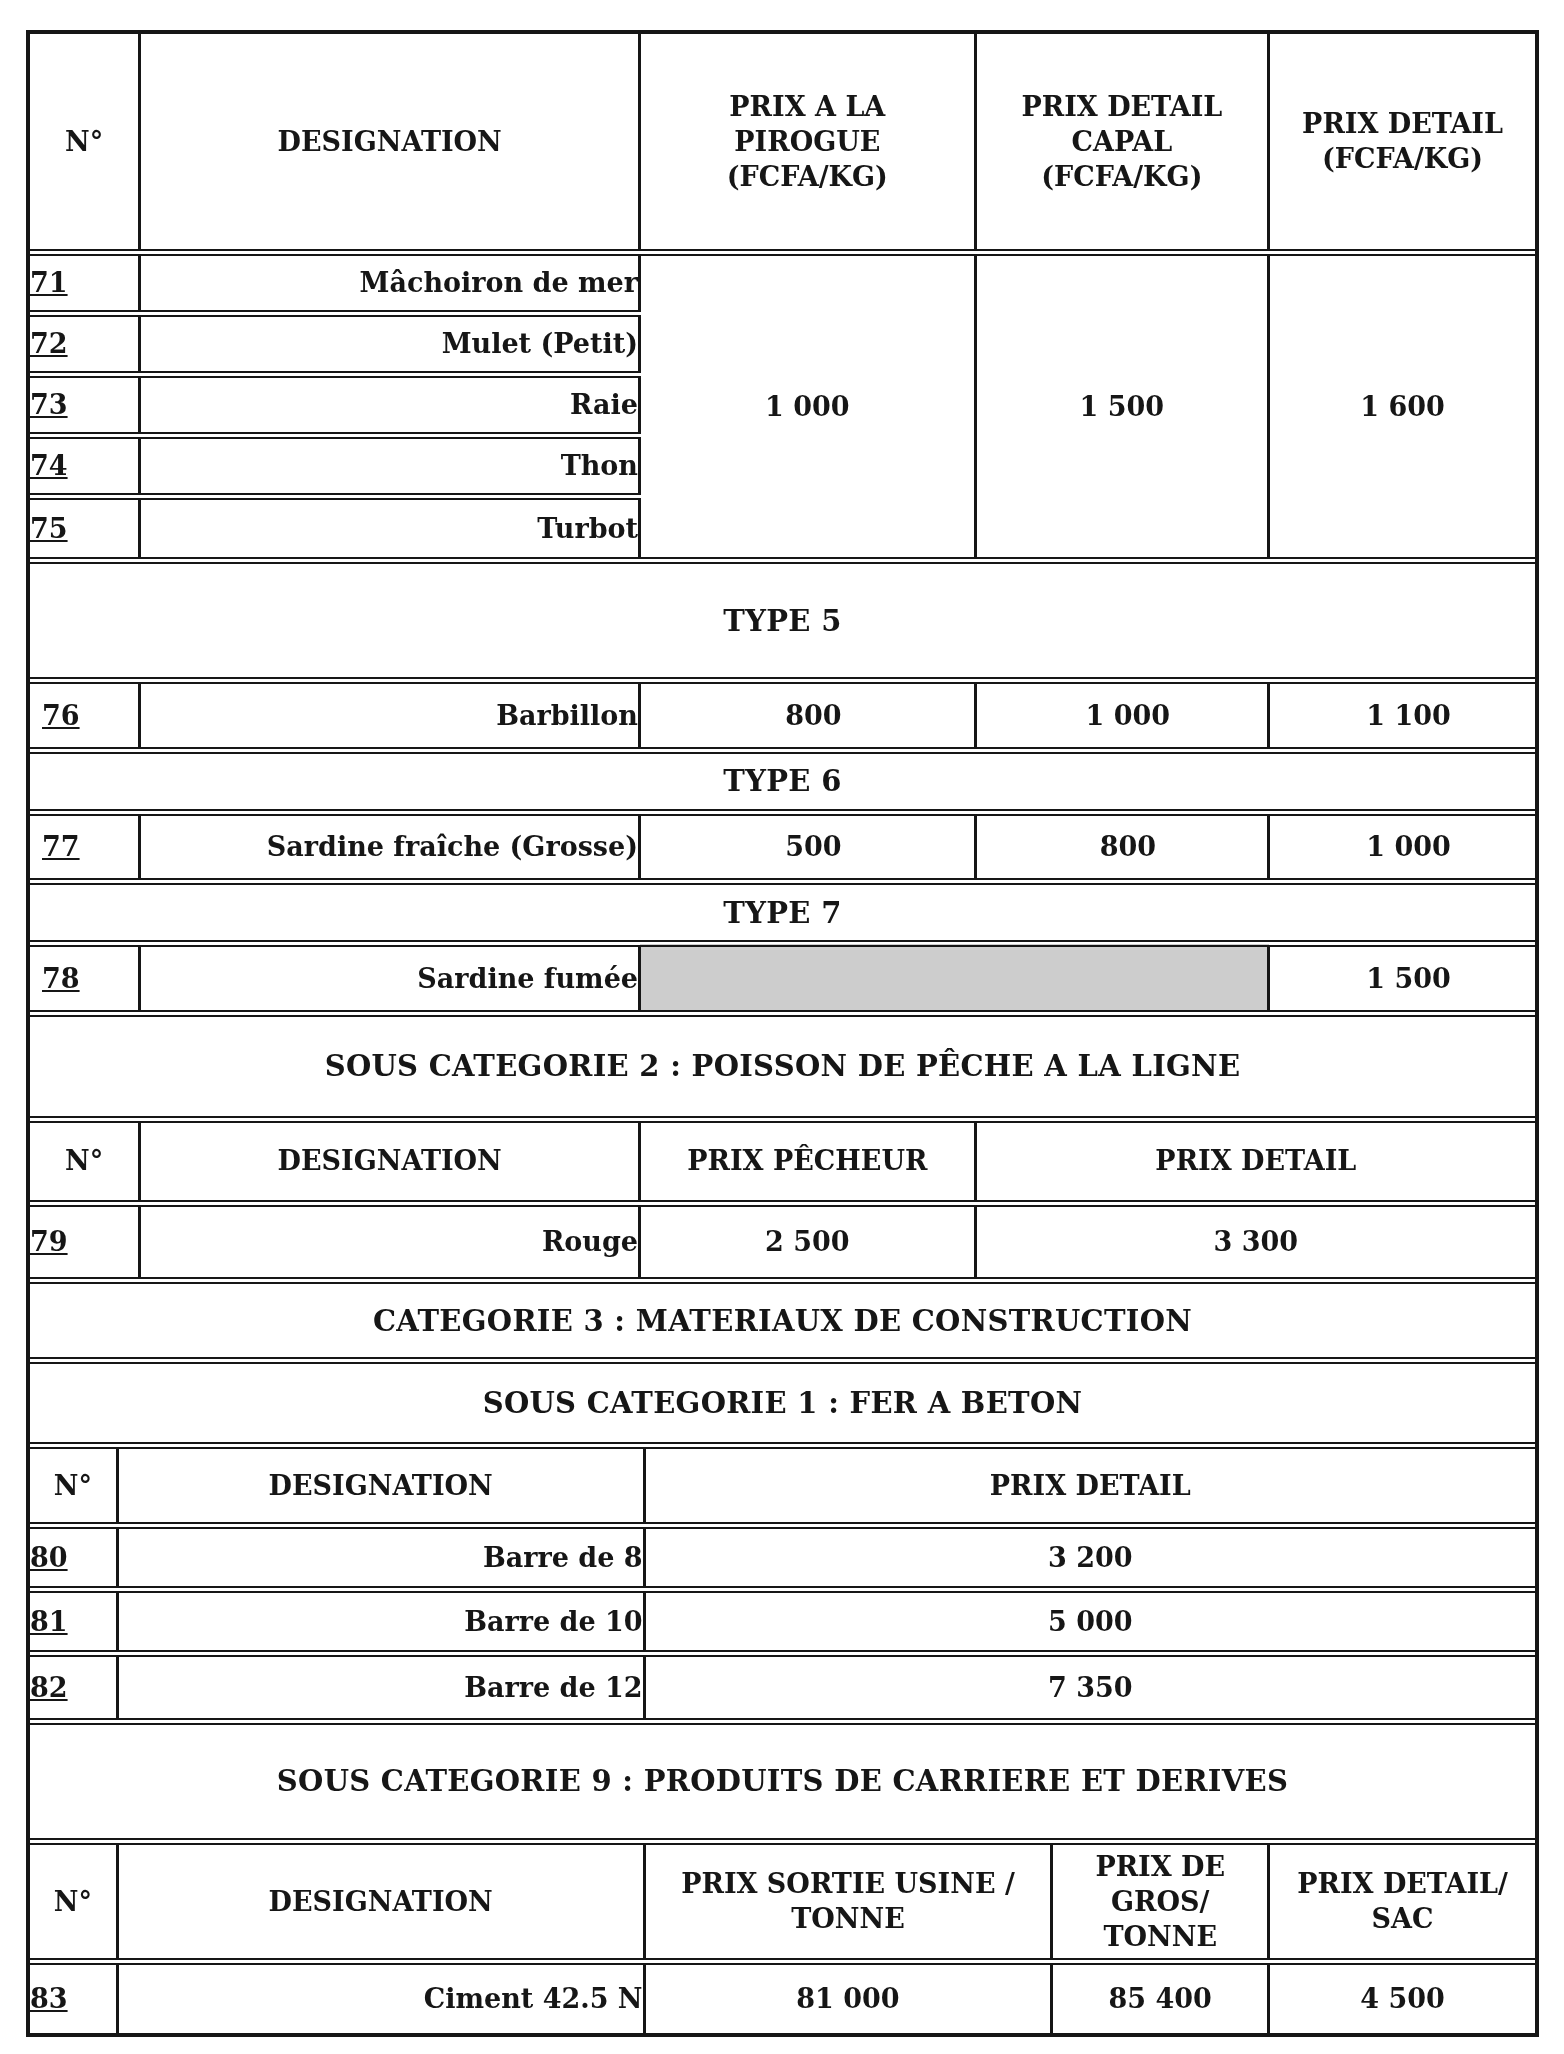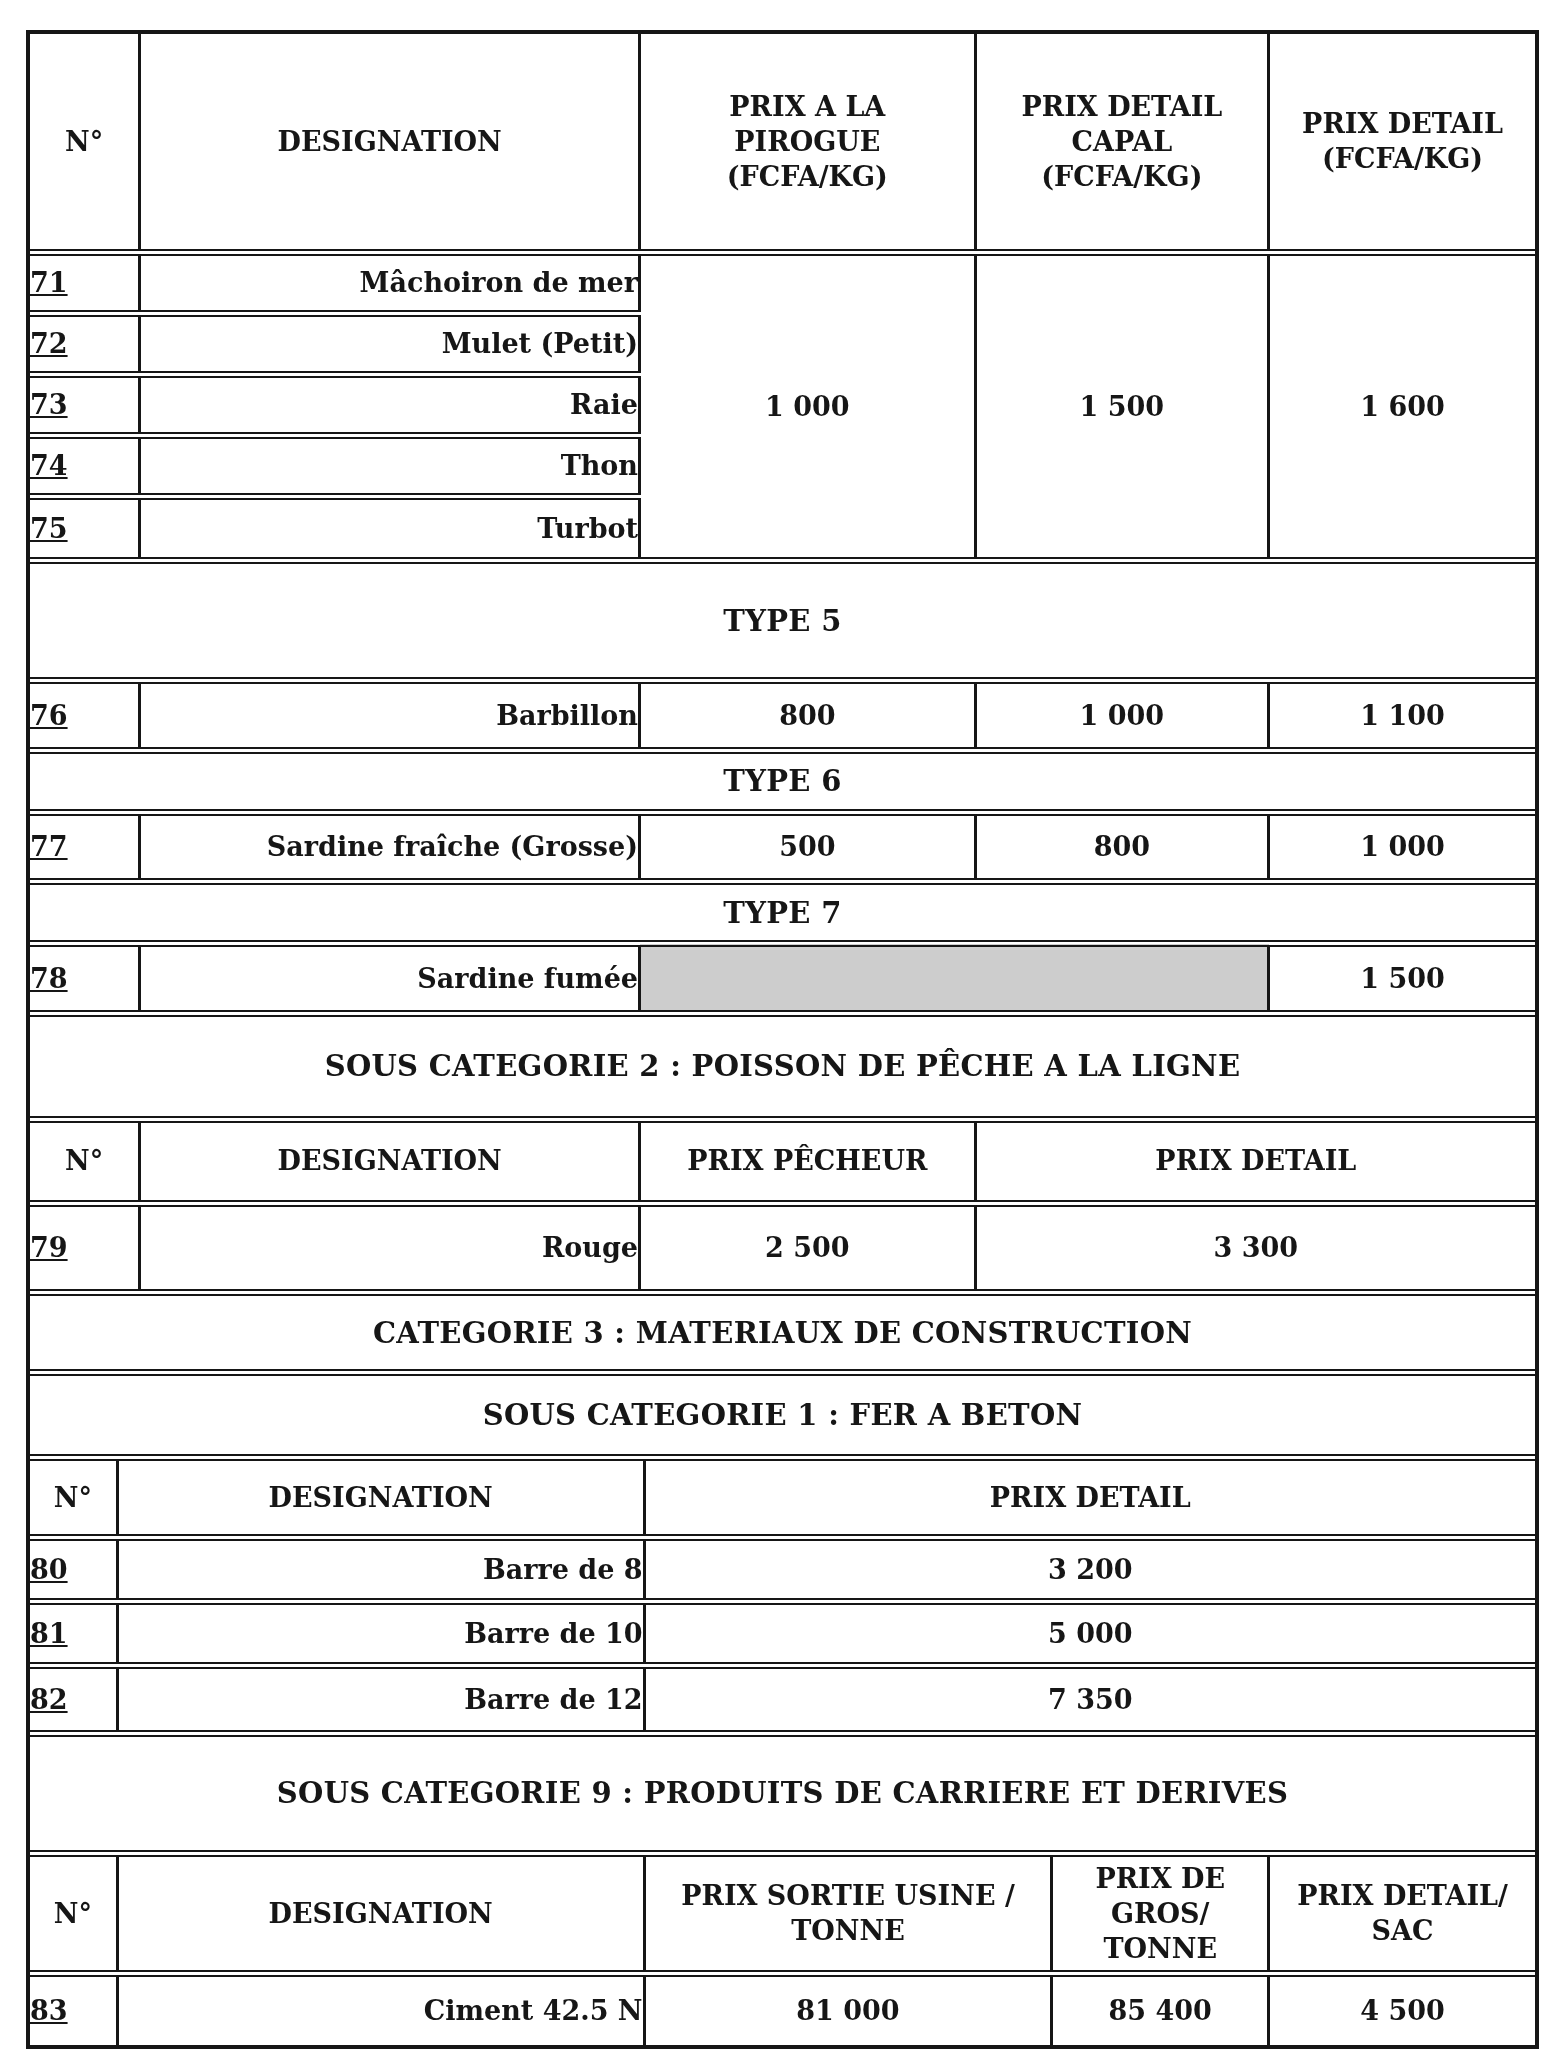--- a/index.html
+++ b/index.html
@@ -33,24 +33,24 @@
   .band {
     border-top:7px double #161616;
     display:flex; align-items:center; justify-content:center;
     text-align:center; font-size:29px; letter-spacing:0.3px;
   }
   
   .r-h1 td { height:218px; }
   .r-s1 td { height:61px; }
   .b-t5 { height:120px; }
   .b-t6, .b-t7 { height:62px; }
-  .r-p td { height:66px; }
+  .r-p td { height:66px;padding-left:12px; }
   .b-scp { height:106px; }
   .r-h2 td { height:84px; }
-  .r-79 td { height:86px; }
+  .r-79 td { height:74px; }
   .b-cat3 { height:80px; }
   .b-scf { height:85px; }
   .r-h3 td { height:80px; }
   .r-s3 td { height:64px; }
   .b-scc { height:120px; }
   .r-h4 td { height:112px; }
   .r-83 td { height:72px; }
   
   col.a-no { width:7.3%; }  col.a-des { width:33.2%; } col.a-p1 { width:22.3%; } col.a-p2 { width:19.5%; } col.a-p3 { width:17.7%; }
   col.b-no { width:7.3%; }  col.b-des { width:33.2%; } col.b-p1 { width:22.3%; } col.b-p2 { width:37.2%; }

